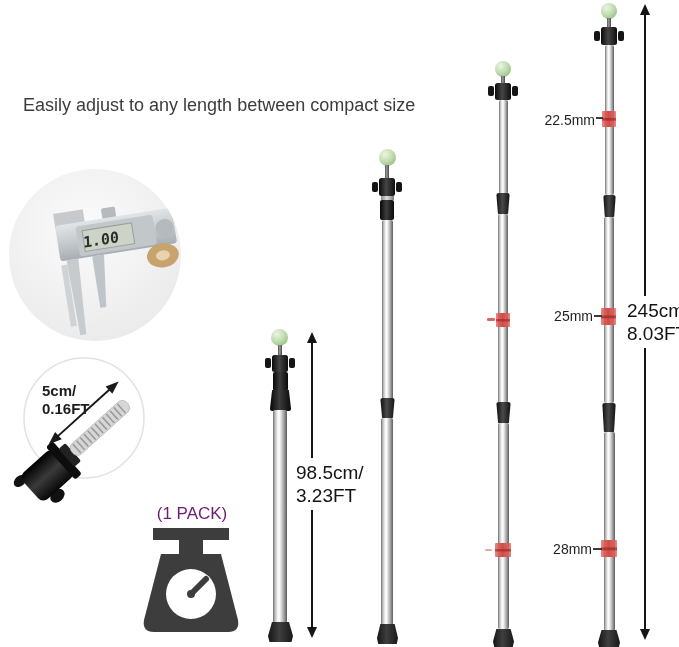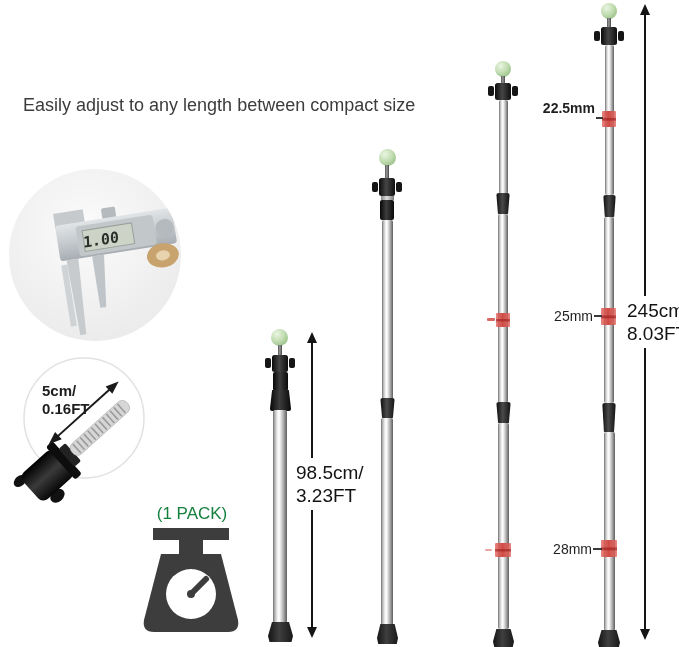--- a/index.html
+++ b/index.html
@@ -9,21 +9,21 @@
   }
   .abs{position:absolute;}
   
   .title{left:22px;top:4px;font-size:31px;line-height:39px;font-weight:bold;
          letter-spacing:.4px;color:#1c1c1c;}
   .subtitle{left:23px;top:94px;font-size:18px;line-height:22.5px;color:#3c3c3c;}
   
   .weight-value{left:137px;top:482px;width:110px;text-align:center;
                 font-size:21px;font-weight:bold;color:#1a1a1a;}
   .weight-pack{left:137px;top:504px;width:110px;text-align:center;
-               font-size:17px;color:#15803d;}
+               font-size:17px;color:#701a75;}
   
   .ball{border-radius:50%;
     background:radial-gradient(circle at 35% 30%,#eaf5e1,#c2ddb2 45%,#94bd81 85%,#7da86c);}
   .pin{background:linear-gradient(90deg,#555,#999 45%,#444);}
   .collar{background:linear-gradient(90deg,#0a0a0a,#454545 45%,#0e0e0e);border-radius:2.5px;}
   .ear{background:#151515;border-radius:2px;}
   .lock{background:linear-gradient(90deg,#070707,#3d3d3d 45%,#0a0a0a);border-radius:2px;}
   .cone{clip-path:polygon(10% 0,90% 0,100% 88%,100% 100%,0 100%,0 88%);}
   .ring{background:linear-gradient(90deg,#888,#ddd 45%,#777);}
   .tube{background:linear-gradient(90deg,#6e6e6e 0%,#b9b9b9 14%,#f0f0f0 32%,#ffffff 44%,#dcdcdc 58%,#a2a2a2 78%,#757575 92%,#5f5f5f 100%);
@@ -187,21 +187,21 @@
     <div class="abs band" style="left:602px;top:111px;width:14px;height:16px;"></div>
     <div class="abs joint" style="left:603px;top:195px;width:13px;height:22px;"></div>
     <div class="abs tube" style="left:604px;top:217px;width:10px;height:186px;"></div>
     <div class="abs band" style="left:601px;top:308px;width:15px;height:17px;"></div>
     <div class="abs joint" style="left:602px;top:403px;width:14px;height:29px;"></div>
     <div class="abs tube" style="left:604px;top:432px;width:11px;height:199px;"></div>
     <div class="abs band" style="left:601px;top:540px;width:16px;height:17px;"></div>
     <div class="abs foot" style="left:598px;top:630px;width:22px;height:18px;"></div>
   </div>
 
-  <div class="abs mlabel" style="left:520px;top:100px;width:75px;font-weight:bold;">22.5mm</div>
+  <div class="abs mlabel" style="left:520px;top:112px;width:75px;">22.5mm</div>
   <div class="abs dash" style="left:596px;top:117px;width:7px;height:2px;"></div>
 
   <div class="abs mlabel" style="left:520px;top:308px;width:73px;">25mm</div>
   <div class="abs dash" style="left:594px;top:315px;width:8px;height:2px;"></div>
 
   <div class="abs mlabel" style="left:520px;top:541px;width:72px;">28mm</div>
   <div class="abs dash" style="left:593px;top:548px;width:9px;height:2px;"></div>
 
   <div class="abs vline" style="left:644px;top:9px;height:624px;"></div>
   <div class="abs ah ah-up" style="left:640px;top:4px;"></div>

